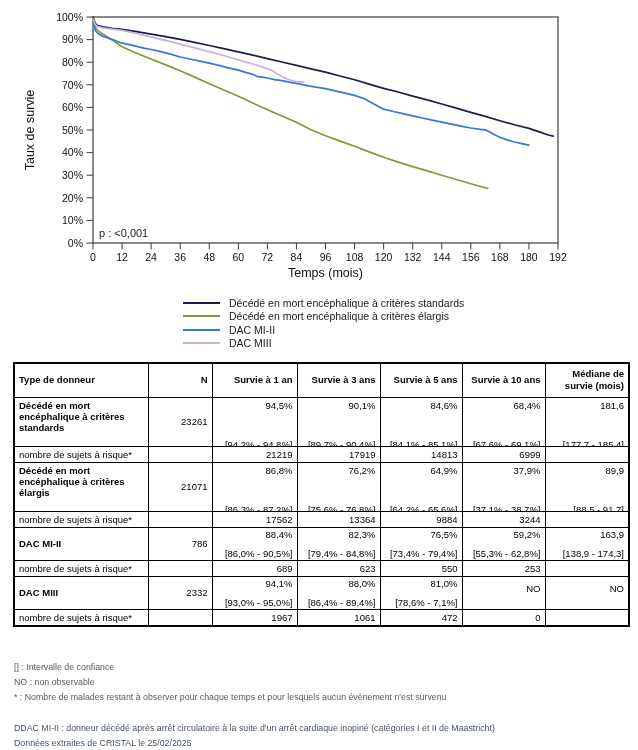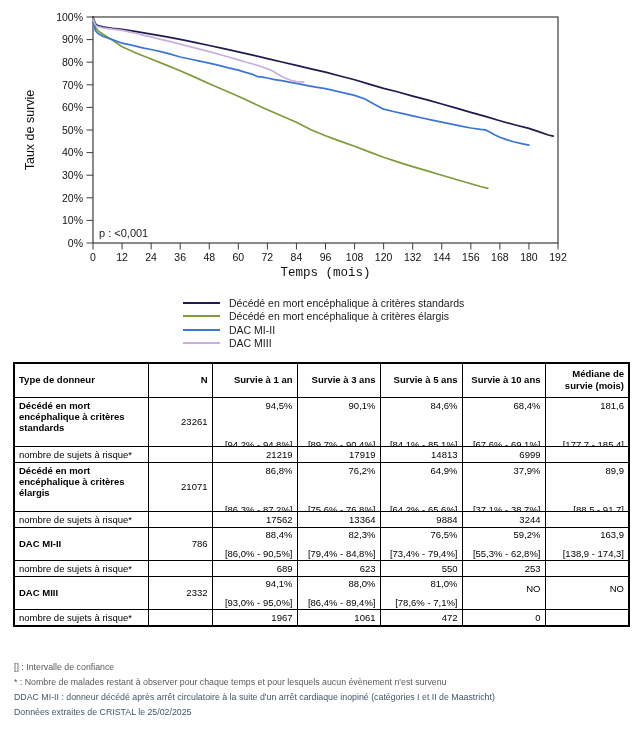--- a/index.html
+++ b/index.html
@@ -3,21 +3,21 @@
 <meta charset="utf-8">
 <style>
   html,body{margin:0;padding:0;background:#fff;}
   .page{position:relative;width:638px;height:750px;background:#fff;overflow:hidden;
         font-family:"Liberation Sans", sans-serif;color:#111;}
   
   .chart-wrap{position:absolute;top:0;left:0;width:638px;height:292px;}
   .chart-wrap svg{position:absolute;top:0;left:0;}
   .ylabel{position:absolute;top:130px;left:30px;transform:translate(-50%,-50%) rotate(-90deg);
           white-space:nowrap;font-size:12.5px;color:#111;}
-  .xlabel{position:absolute;top:266px;left:93px;width:465px;text-align:center;font-size:12.5px;font-family:Liberation Mono, monospace;}
+  .xlabel{position:absolute;top:266px;left:93px;width:465px;text-align:center;font-size:12.5px;}
   .pvalue{position:absolute;top:227px;left:99px;font-size:11px;color:#222;}
   
   .legend{position:absolute;top:296px;left:183px;}
   .legend-item{display:flex;align-items:center;height:13.5px;}
   .swatch{width:37px;height:2px;margin-right:9px;flex:0 0 auto;}
   .legend-label{font-size:10.5px;color:#1a1a1a;white-space:nowrap;}
   
   table.surv{position:absolute;top:362px;left:13px;border-collapse:collapse;
              border:2px solid #000;font-size:9.5px;color:#000;table-layout:fixed;}
   table.surv th,table.surv td{border:1px solid #000;padding:2px 4px;overflow:hidden;}
@@ -326,18 +326,19 @@
         <td>1061</td>
         <td>472</td>
         <td>0</td>
         <td></td>
       </tr>
     </tbody>
   </table>
 
   <div class="footnotes">
     <div class="fline" style="color: rgb(89, 89, 89);">[] : Intervalle de confiance</div>
+    <div class="fline" style="color: rgb(89, 89, 89);">NO : non observable</div>
     <div class="fline" style="color: rgb(89, 89, 89);">* : Nombre de malades restant à observer pour chaque temps et pour lesquels aucun évènement n'est survenu</div>
-    <div class="fline" style="color: rgb(68, 84, 106);">DDAC MI-II : donneur décédé après arrêt circulatoire à la suite d'un arrêt cardiaque inopiné (catégories I et II de Maastricht)</div>
+    <div class="fline" style="color: rgb(68, 84, 106); margin-top: 16px;">DDAC MI-II : donneur décédé après arrêt circulatoire à la suite d'un arrêt cardiaque inopiné (catégories I et II de Maastricht)</div>
     <div class="fline" style="color: rgb(68, 84, 106);">Données extraites de CRISTAL le 25/02/2025</div>
   </div>
 
 </div>
 
 </body></html>

